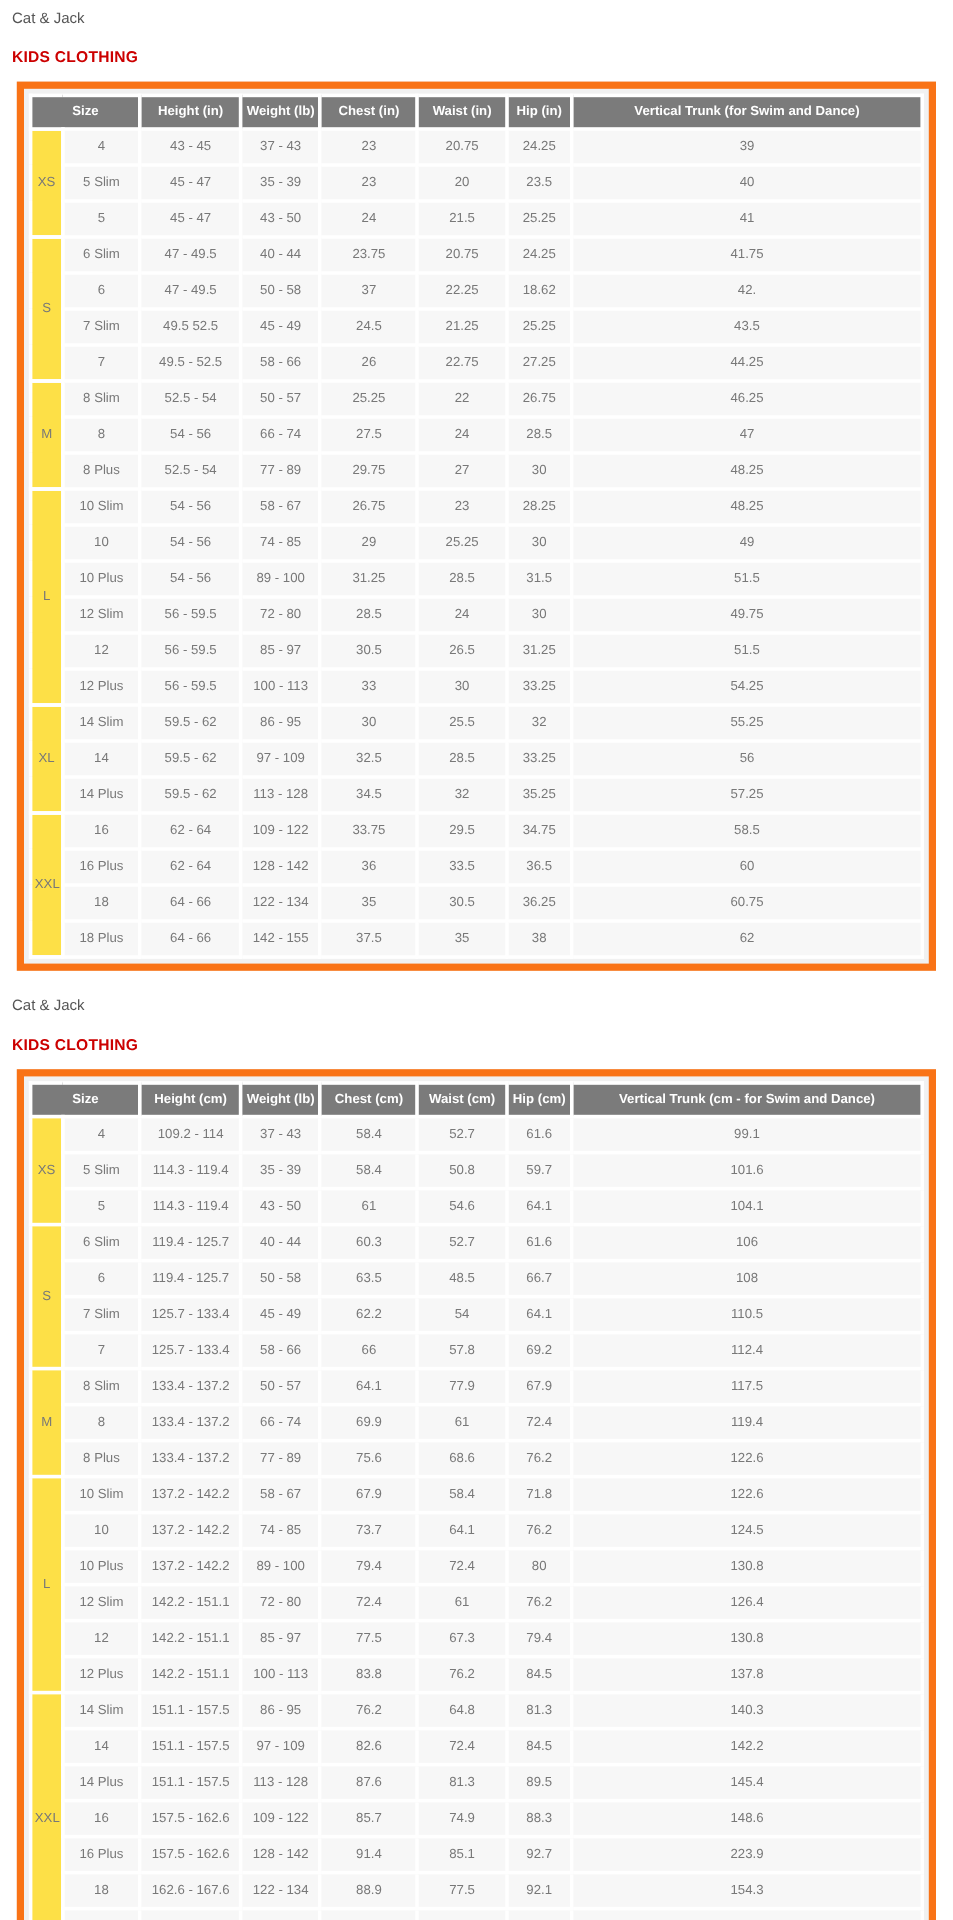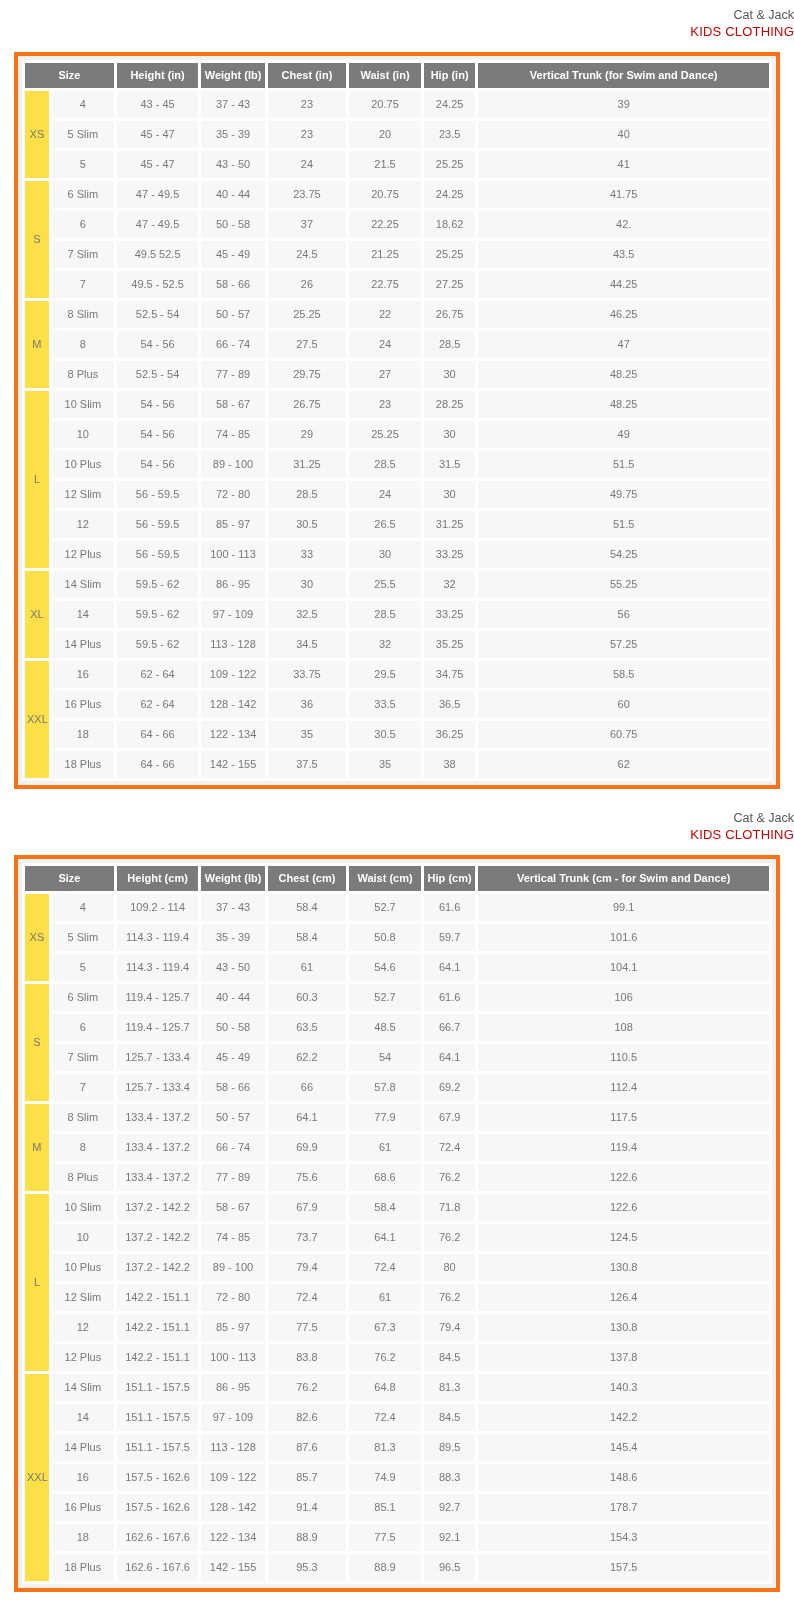--- a/index.html
+++ b/index.html
@@ -9,35 +9,35 @@
     font-family: "Liberation Sans", sans-serif;
   }
   .page {
     width: 794px;
     min-height: 1600px;
     background: #ffffff;
   }
   .brand {
     padding: 8px 0 12px 10px;
     line-height: 1.25;
-    text-align: right;
   }
   .brand-name {
     font-size: 12.5px;
     color: #555555;
   }
   .brand-category {
     font-size: 13px;
-    font-weight: normal;
+    font-weight: bold;
     color: #cc0000;
     letter-spacing: 0.2px;
+    margin-top: 16px;
   }
   .chart-wrap {
     margin: 0 14px 14px 14px;
-    border: 4px solid #f97316;
+    border: 6px solid #f97316;
     background: #f1f1f1;
     padding: 4px;
   }
   table.size-chart {
     width: 100%;
     border-collapse: collapse;
     table-layout: fixed;
   }
   table.size-chart th {
     background: #7b7b7b;
@@ -534,21 +534,21 @@
             <td>88.3</td>
             <td>148.6</td>
           </tr>
           <tr>
             <td>16 Plus</td>
             <td>157.5 - 162.6</td>
             <td>128 - 142</td>
             <td>91.4</td>
             <td>85.1</td>
             <td>92.7</td>
-            <td>178.7</td>
+            <td>223.9</td>
           </tr>
           <tr>
             <td>18</td>
             <td>162.6 - 167.6</td>
             <td>122 - 134</td>
             <td>88.9</td>
             <td>77.5</td>
             <td>92.1</td>
             <td>154.3</td>
           </tr>

